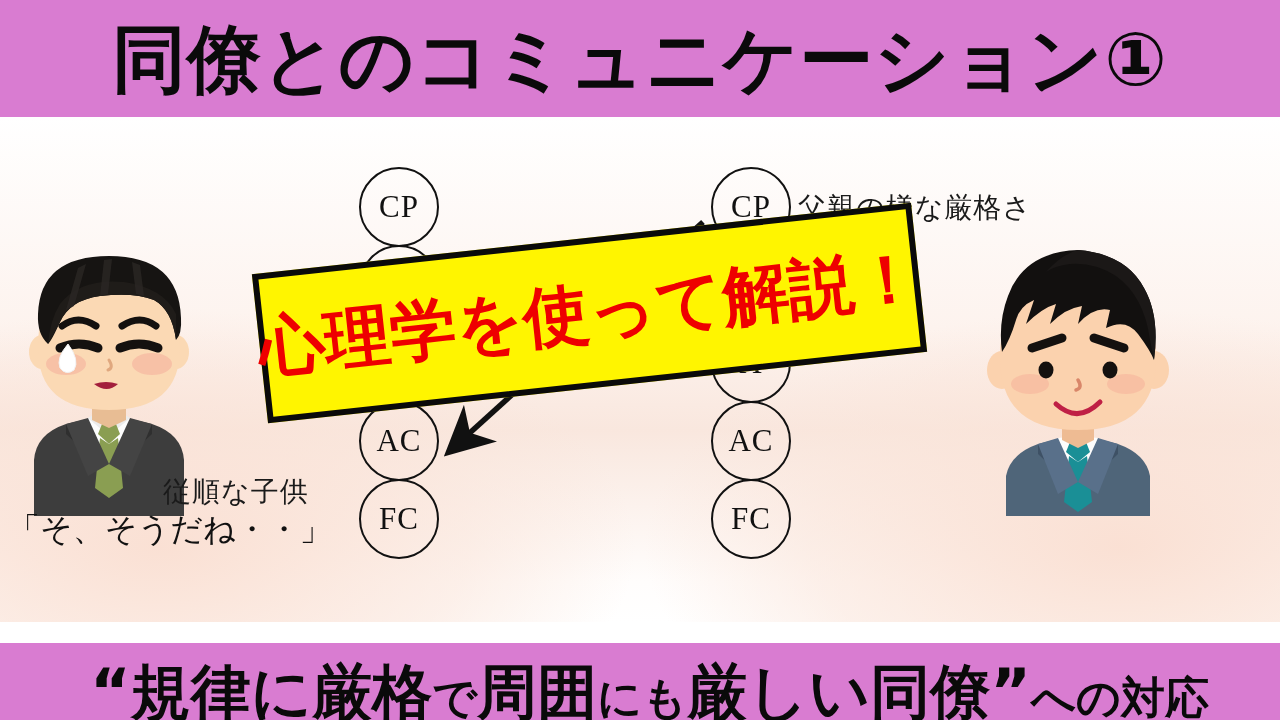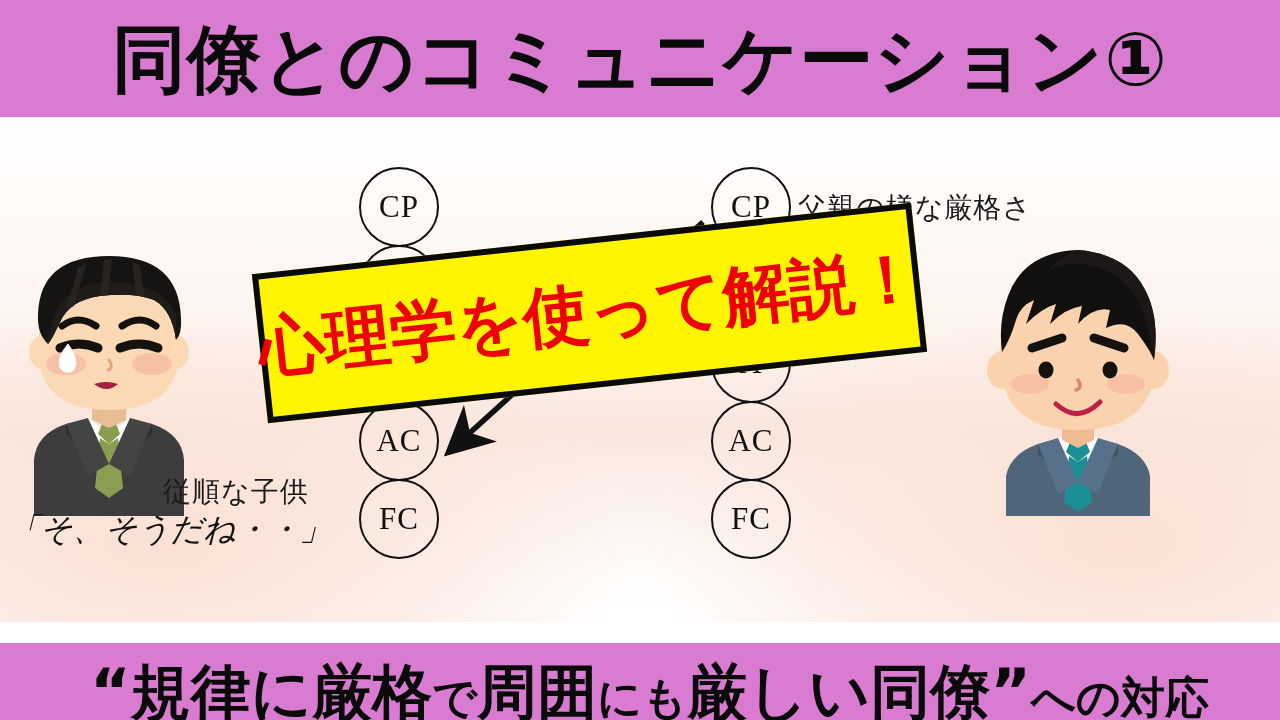--- a/index.html
+++ b/index.html
@@ -85,21 +85,20 @@
   }
   .cap-father { left:798px; top:189px; }
   .cap-child  { left:163px; top:437px;margin-top:36px; }
 
   .quote {
     position:absolute;
     font-family:"DejaVu Sans","Liberation Sans",sans-serif;
     font-size:32px;
     color:#111;
     white-space:nowrap;
-    font-style:italic;
   }
   .quote-left  { left:8px;  top:508px; letter-spacing:0px; }
   .quote-right { left:845px; top:508px; font-weight:700; letter-spacing:0px; }
 
   
   .arrow-layer { position:absolute; left:0; top:0; width:1280px; height:720px; }
 
   
   .banner {
     position:absolute;

